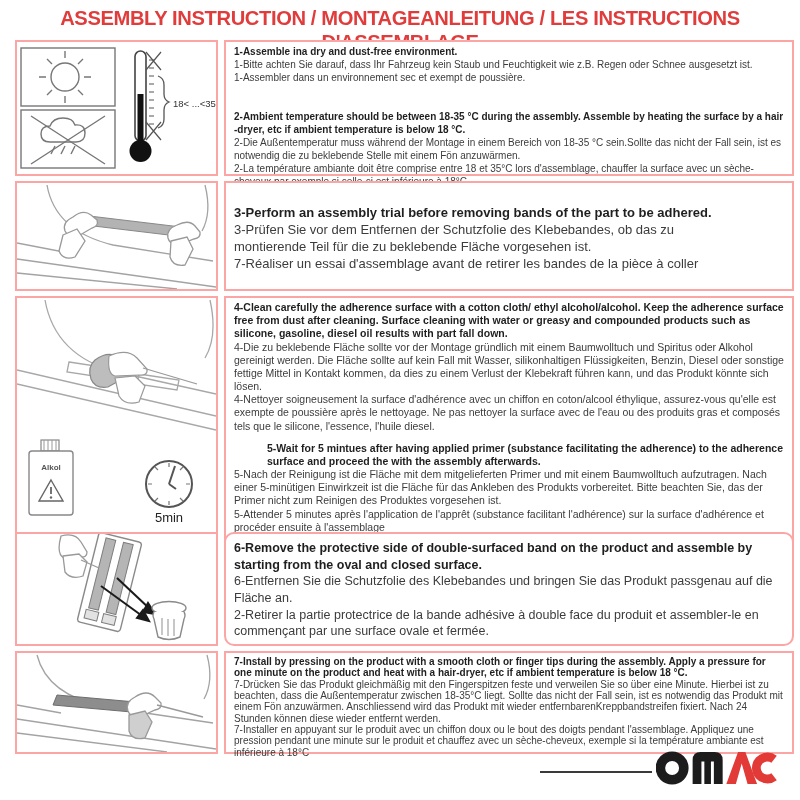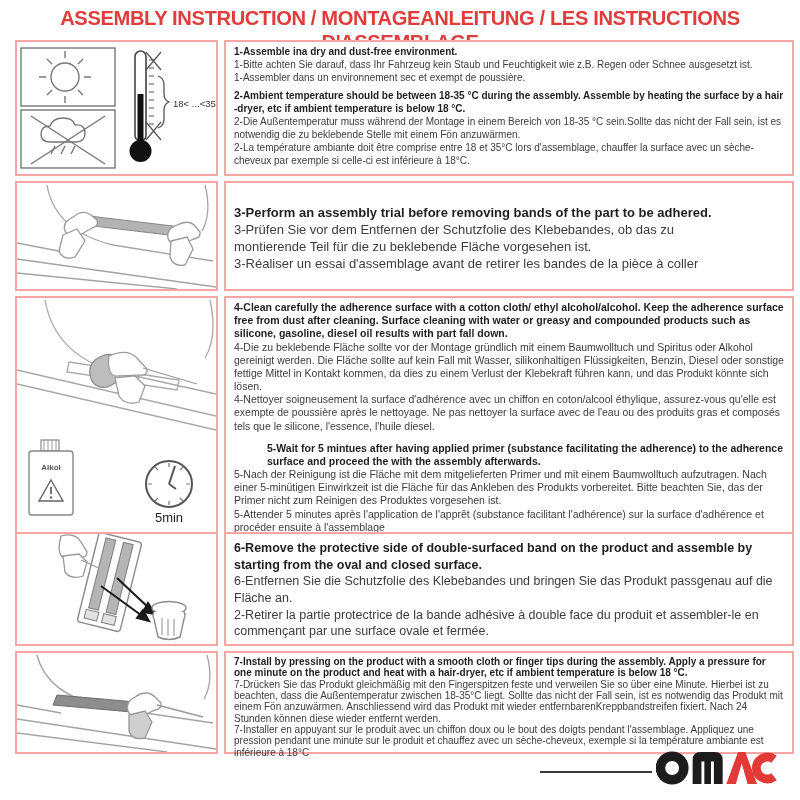--- a/index.html
+++ b/index.html
@@ -6,21 +6,21 @@
   .page{position:relative;width:800px;height:800px;background:#fff;
         font-family:"Liberation Sans",sans-serif;overflow:hidden;}
   .header{position:absolute;top:6px;left:0;width:100%;text-align:center;
           font-size:21px;font-weight:bold;color:#e03c3c;letter-spacing:-0.4px;
           transform:scaleX(.96);}
   .box{position:absolute;border:2px solid #fca5a5;background:#fff;box-sizing:border-box;}
   .icell{left:15px;width:203px;}
   .tcell{left:224px;width:570px;padding:3px 8px 0 8px;}
   p{margin:0;color:#3c3c3c;}
   .b{font-weight:bold;color:#1f1f1f;}
-  .gap1{margin-top:5px;}
+  .gap1{margin-top:26px;}
   .gap3{margin-top:9px;margin-left:33px;}
   .tc1{font-size:10px;line-height:1.3;}
   .tc2{font-size:13px;line-height:1.32;padding-top:21px;padding-right:62px;}
   .tc3{font-size:10.5px;line-height:1.255;}
   .tc4{font-size:12.5px;line-height:1.33;padding-top:6px;}
   .tc5{font-size:10px;line-height:1.135;}
   .logo{position:absolute;top:751px;right:18px;}
   .logo-rule{position:absolute;top:771px;left:540px;width:112px;height:2px;background:#3a3a3a;}
   svg{display:block;}
   text{font-family:"Liberation Sans",sans-serif;}
@@ -81,21 +81,21 @@
         <path d="M56,34 q10,-8 18,-2 l6,5 q2,6 -5,8 l-12,7 q-11,4 -15,-4 q-3,-9 8,-14 z"></path>
         <path d="M46,52 l14,-6 8,12 -10,16 q-12,4 -16,-6 z"></path>
         <path d="M160,42 q12,-6 18,1 l5,6 q1,6 -6,7 l-13,5 q-11,2 -13,-6 q-2,-9 9,-13 z"></path>
         <path d="M154,58 l16,-4 6,12 -8,16 q-12,2 -15,-8 z"></path>
       </g>
     </svg>
   </div>
   <div class="box tcell tc2" style="top:181px;height:110px;">
     <p class="b">3-Perform an assembly trial before removing bands of the part to be adhered.</p>
     <p>3-Prüfen Sie vor dem Entfernen der Schutzfolie des Klebebandes, ob das zu montierende Teil für die zu beklebende Fläche vorgesehen ist.</p>
-    <p>3-Réaliser un essai d'assemblage avant de retirer les bandes de la pièce à coller</p>
+    <p>7-Réaliser un essai d'assemblage avant de retirer les bandes de la pièce à coller</p>
   </div>
 
   <div class="box icell" style="top:296px;height:289px;">
     <svg viewBox="0 0 199 227" width="199" height="227">
       <g fill="none" stroke="#a8a8a8" stroke-width="1.3">
         <path d="M28,2 Q38,58 100,74 L199,96"></path>
         <path d="M193,2 q8,36 -5,58"></path>
         <path d="M0,72 L199,118"></path>
         <path d="M0,86 L199,132"></path>
         <polygon points="52,64 92,70 90,80 50,74"></polygon>
@@ -153,21 +153,21 @@
         <path d="M100,44 L134,76" fill="none"></path>
         <polygon points="138,80 126,78 131,69"></polygon>
       </g>
       <g fill="#fff" stroke="#8a8a8a" stroke-width="1.4">
         <ellipse cx="152" cy="74" rx="17" ry="6.5"></ellipse>
         <path d="M137,78 q-2,3 0,7 l4,18 q11,5 22,0 l4,-18 q2,-4 0,-7"></path>
         <path d="M145,84 v17 M151,85 v17 M157,85 v17" stroke="#9a9a9a" stroke-width="1.1"></path>
       </g>
     </svg>
   </div>
-  <div class="box tcell tc4" style="top:532px;height:114px;">
+  <div class="box tcell tc4" style="top:532px;height:114px;border-radius:10px;">
     <p class="b">6-Remove the protective side of double-surfaced band on the product and assemble by starting from the oval and closed surface.</p>
     <p>6-Entfernen Sie die Schutzfolie des Klebebandes und bringen Sie das Produkt passgenau auf die Fläche an.</p>
     <p>2-Retirer la partie protectrice de la bande adhésive à double face du produit et assembler-le en commençant par une surface ovale et fermée.</p>
   </div>
 
   <div class="box icell" style="top:651px;height:103px;">
     <svg viewBox="0 0 199 99" width="199" height="99">
       <g fill="none" stroke="#a3a3a3" stroke-width="1.3">
         <path d="M20,2 Q30,42 88,54 L196,70"></path>
         <path d="M190,2 q7,26 -3,44"></path>

